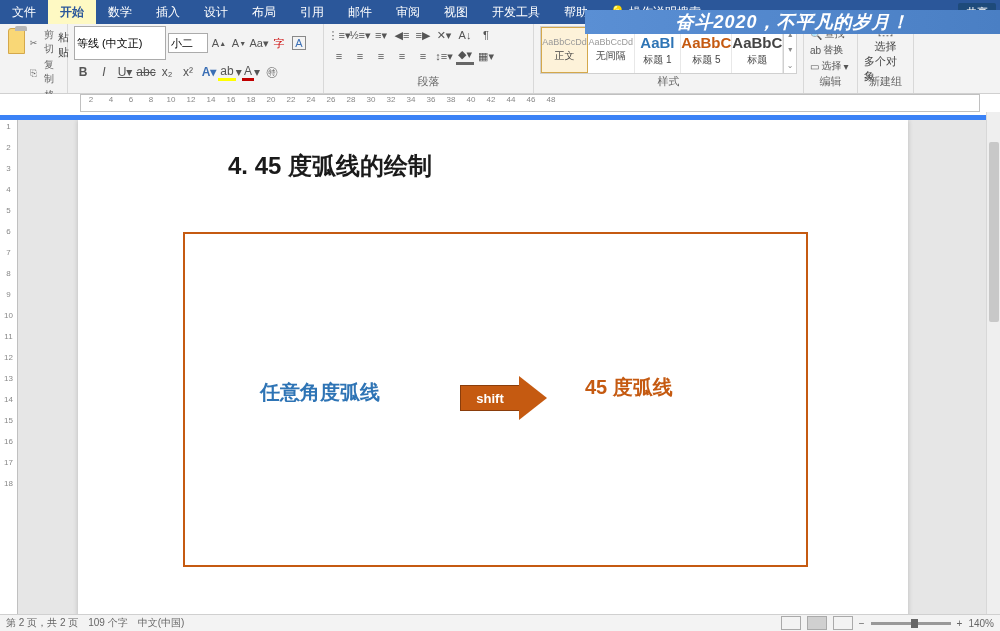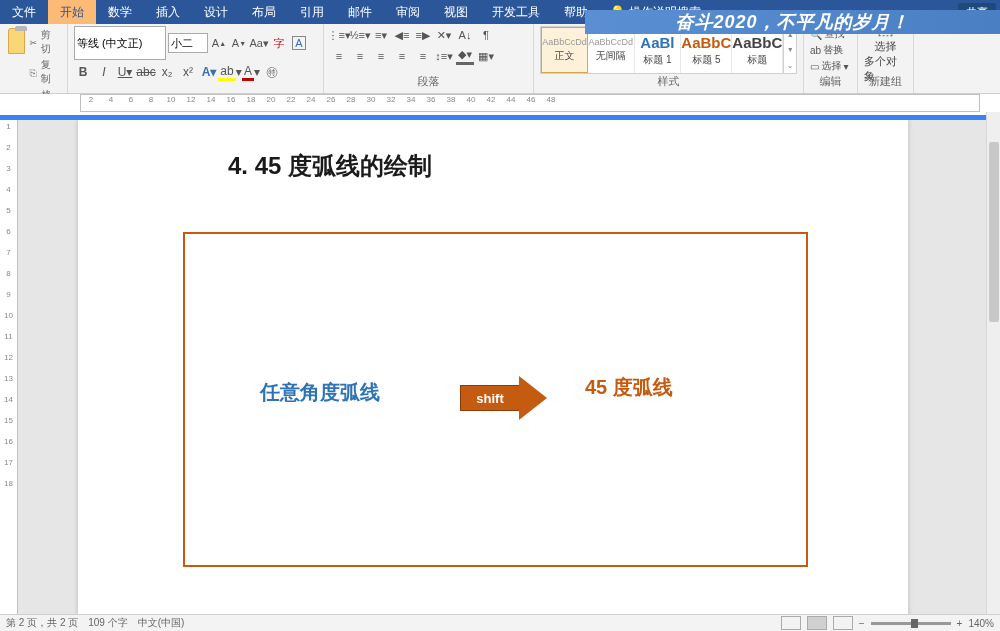--- a/index.html
+++ b/index.html
@@ -2,37 +2,37 @@
 <html><head>
 <meta charset="utf-8">
 <style>
   * { box-sizing: border-box; margin: 0; padding: 0; }
   body { font-family: "Microsoft YaHei", "Segoe UI", sans-serif; font-size: 12px; background: #e6e6e6; width: 1000px; height: 631px; overflow: hidden; position: relative; }
   
   
   .menu-bar { background: #2b579a; height: 24px; display: flex; align-items: center; color: #fff; }
   .menu-item { padding: 0 12px; height: 24px; display: flex; align-items: center; font-size: 12px; cursor: pointer; }
   .menu-item.file { background: #2b579a; }
-  .menu-item.active { background: #fdba74; color: #2b579a; }
+  .menu-item.active { background: #fef9c3; color: #2b579a; font-weight: bold; }
   .menu-item.normal { color: #fff; }
   .lightbulb { color: #fff; margin-left: 4px; padding: 0 6px; display: flex; align-items: center; gap: 4px; }
   .lightbulb-icon { color: #ffd966; font-size: 12px; }
   .share-btn { margin-left: auto; margin-right: 4px; background: #1e4a7a; color: #fff; padding: 2px 8px; font-size: 11px; border-radius: 2px; }
   
   
   .banner { position: absolute; top: 0; right: 0; width: 415px; height: 24px; background: linear-gradient(90deg, #5a8fd4 0%, #4a7fc4 100%); color: #fff; display: flex; align-items: center; justify-content: center; font-size: 18px; font-weight: bold; font-style: italic; letter-spacing: 1px; z-index: 10; margin-top: 10px; }
   
   
   .ribbon { background: #f3f3f3; height: 70px; border-bottom: 1px solid #d0d0d0; display: flex; }
   .ribbon-group { border-right: 1px solid #d8d8d8; padding: 2px 6px; display: flex; flex-direction: column; justify-content: space-between; position: relative; }
   .ribbon-group-label { text-align: center; font-size: 11px; color: #666; padding-bottom: 2px; }
   
   
   .clipboard { width: 68px; }
-  .paste-btn { display: flex; flex-direction: column; align-items: flex-start; padding: 2px; }
+  .paste-btn { display: flex; flex-direction: row; align-items: flex-start; padding: 2px; text-align: center; }
   .paste-main { display: flex; gap: 4px; }
   .paste-icon { width: 24px; height: 26px; background: #f9d776; border: 1px solid #d4a84b; border-radius: 3px 3px 0 0; position: relative; }
   .paste-icon::before { content: ""; position: absolute; top: -3px; left: 6px; width: 12px; height: 5px; background: #b8b8b8; border-radius: 2px 2px 0 0; }
   .paste-side { display: flex; flex-direction: column; gap: 2px; font-size: 10px; color: #666; }
   .paste-side-item { display: flex; align-items: center; gap: 2px; }
   .paste-side-icon { width: 10px; height: 10px; display: inline-block; }
   .scissors-icon::before { content: "✂"; font-size: 9px; color: #666; }
   .copy-icon::before { content: "⎘"; font-size: 9px; color: #666; }
   .brush-icon::before { content: "🖌"; font-size: 9px; }
   .paste-label { font-size: 11px; color: #444; margin-top: 2px; }

